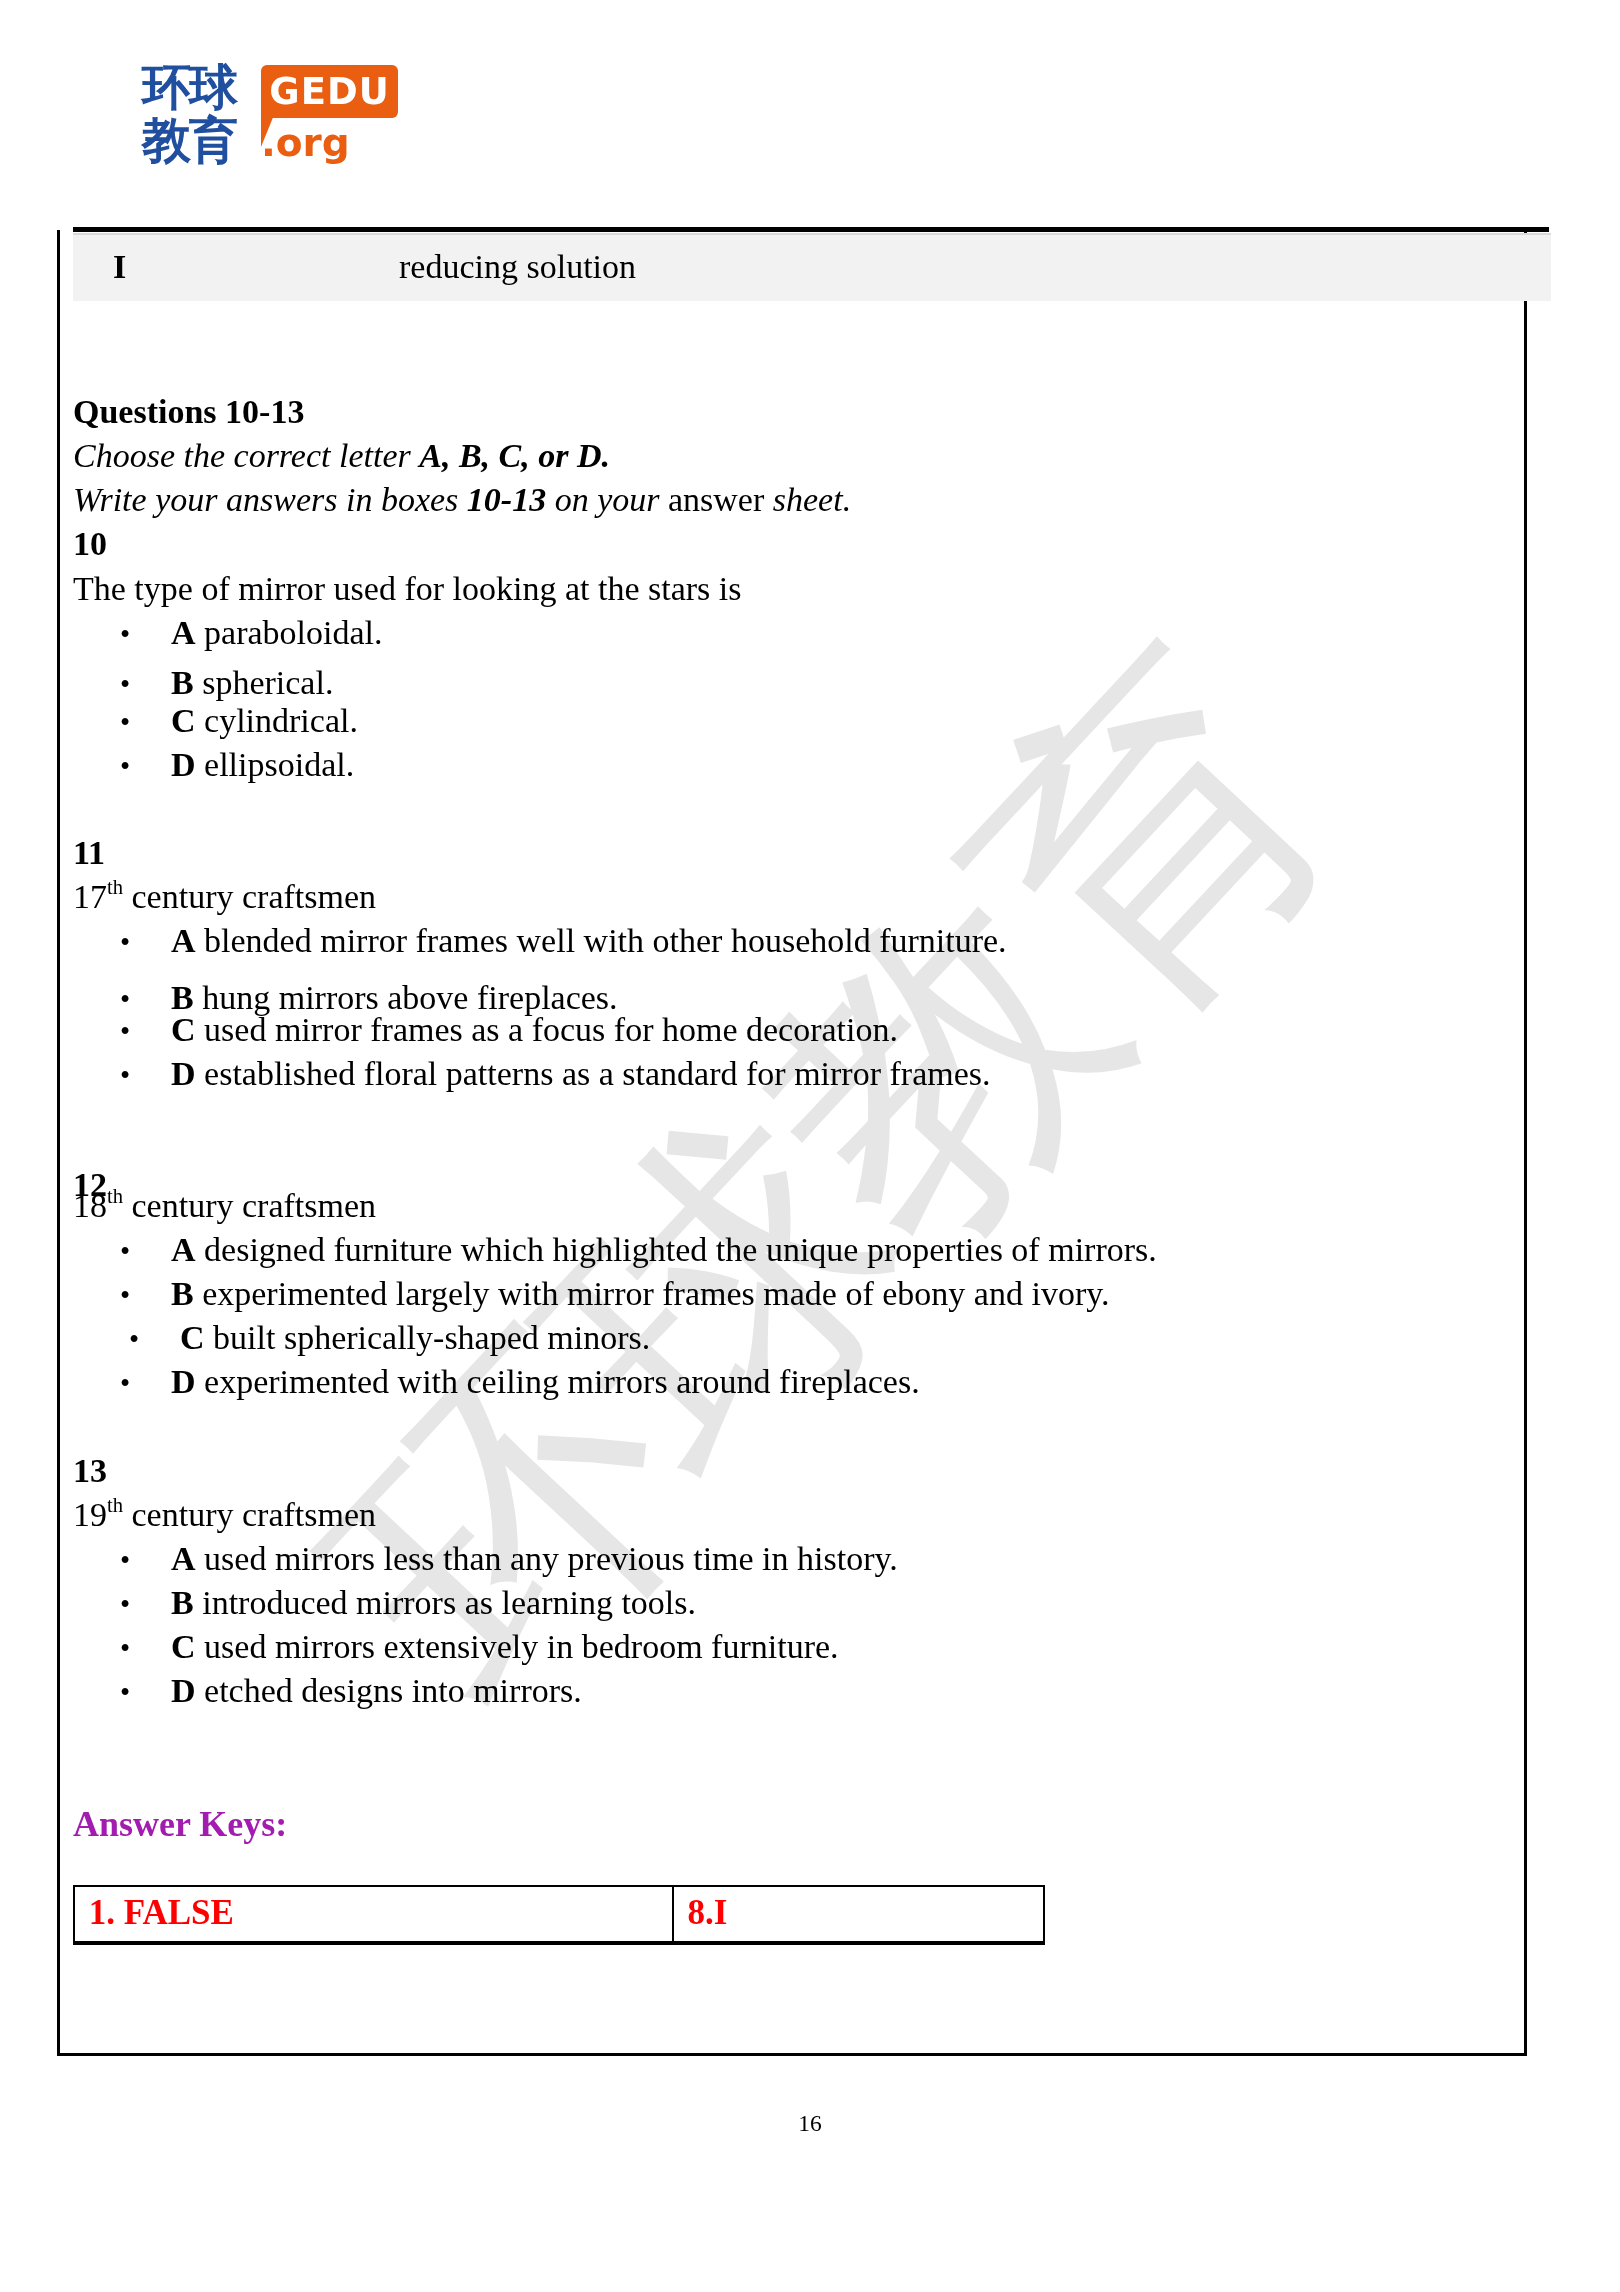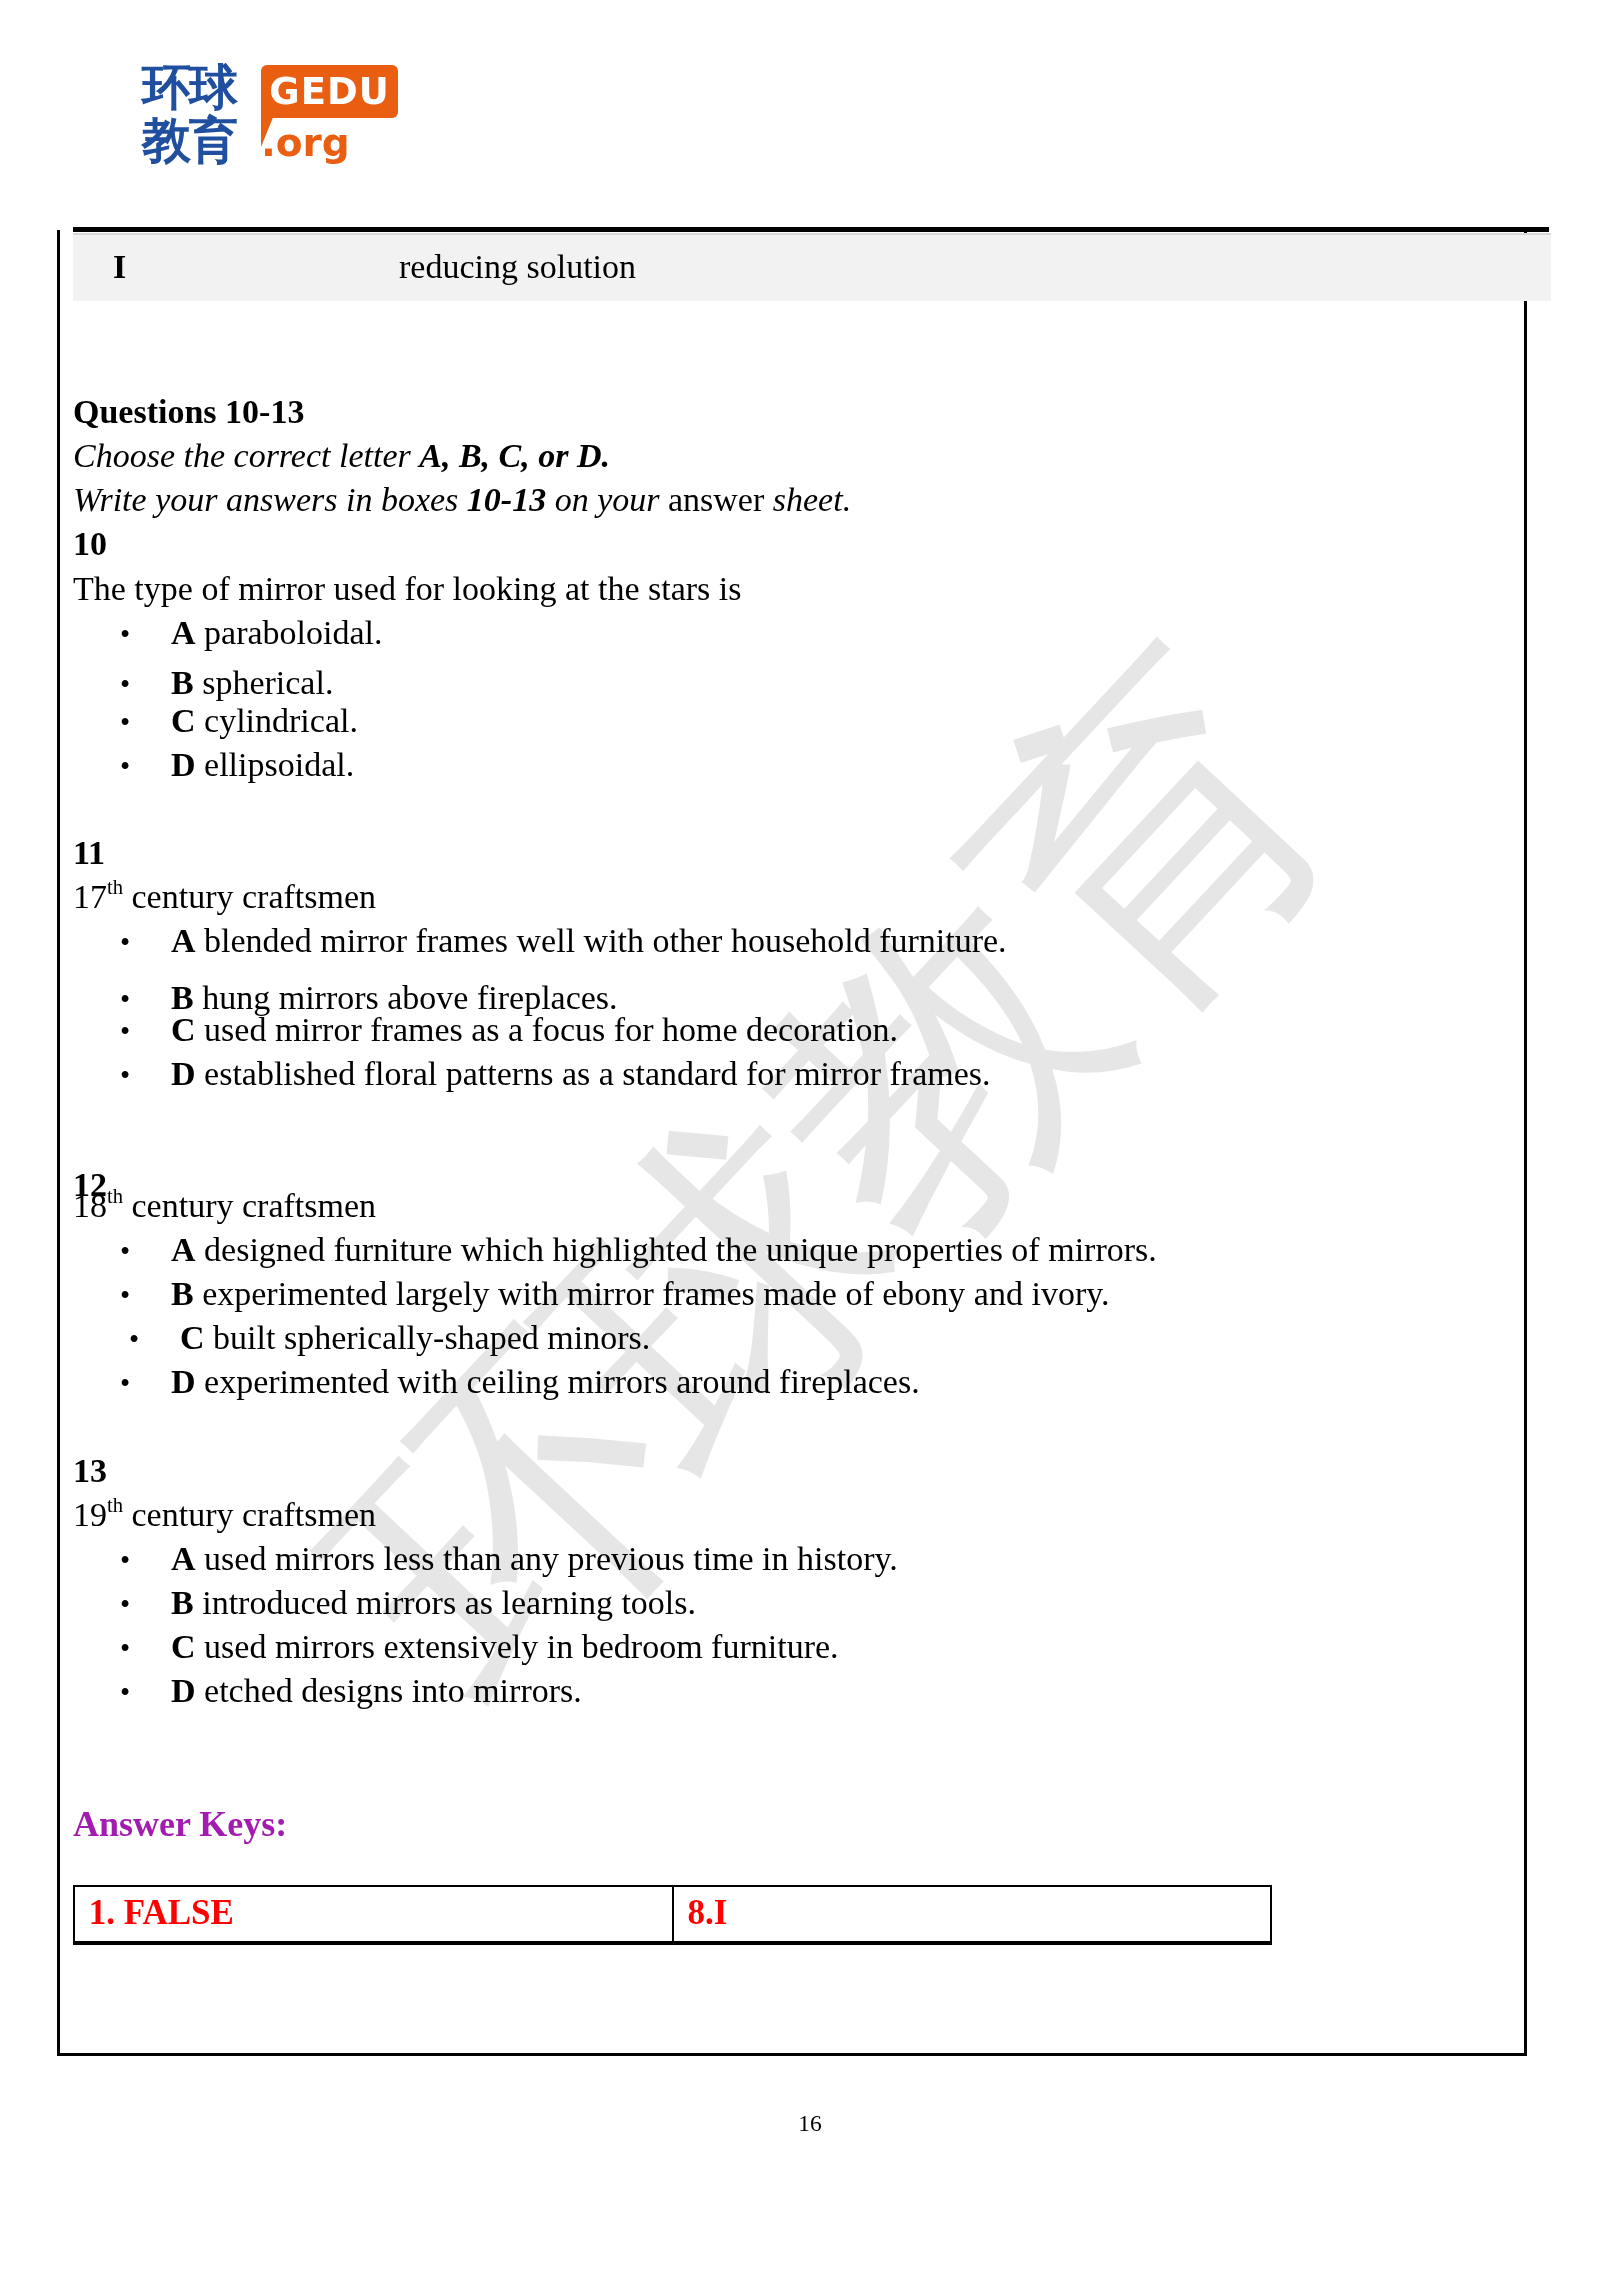--- a/index.html
+++ b/index.html
@@ -41,21 +41,21 @@
 
   
   .watermark { left:196px; top:549px; width:1274px; height:1274px; pointer-events:none; }
   .watermark span { position:absolute; left:50%; top:50%;
                     transform:translate(-50%,-50%) rotate(-47deg);
                     font-family:"DejaVu Sans", sans-serif; font-size:323px; color:#e6e6e6;
                     white-space:nowrap; letter-spacing:-9.8px; }
 
   
   .ans-title { left:73px; top:1802px; font-size:36px; line-height:45px; font-weight:bold; color:#a21caf; }
-  .ans-table { left:73px; top:1885px; width:1199px; border-collapse:collapse; }
+  .ans-table { left:73px; top:1885px; width:972px; border-collapse:collapse; }
   .ans-table td { border:2.9px solid #000; height:54px; padding:0 0 0 13.7px; font-size:35px;
                   font-weight:bold; color:#ff0000; vertical-align:top; line-height:51px; }
   .ans-table tr:last-child td { border-bottom-width:4.9px; }
   .ans-table td.c1 { width:583px; }
 
   .page-num { left:0; width:1620px; top:2109px; text-align:center; font-size:23.5px; line-height:29px; }
 </style>
 </head>
 <body>
 

